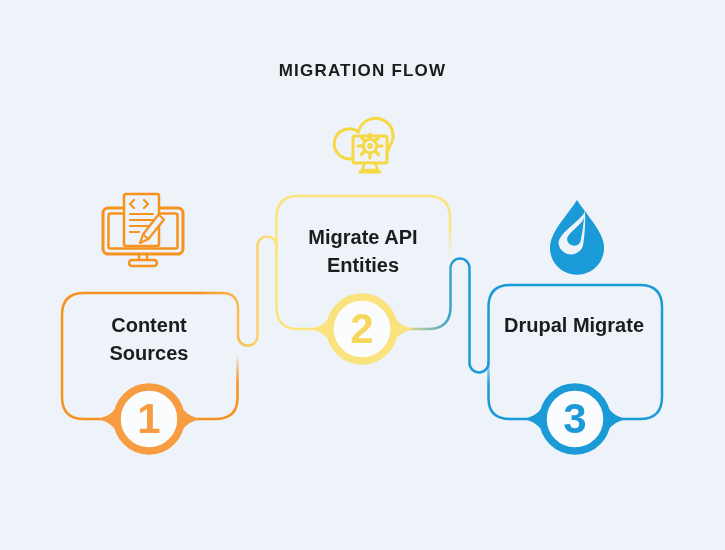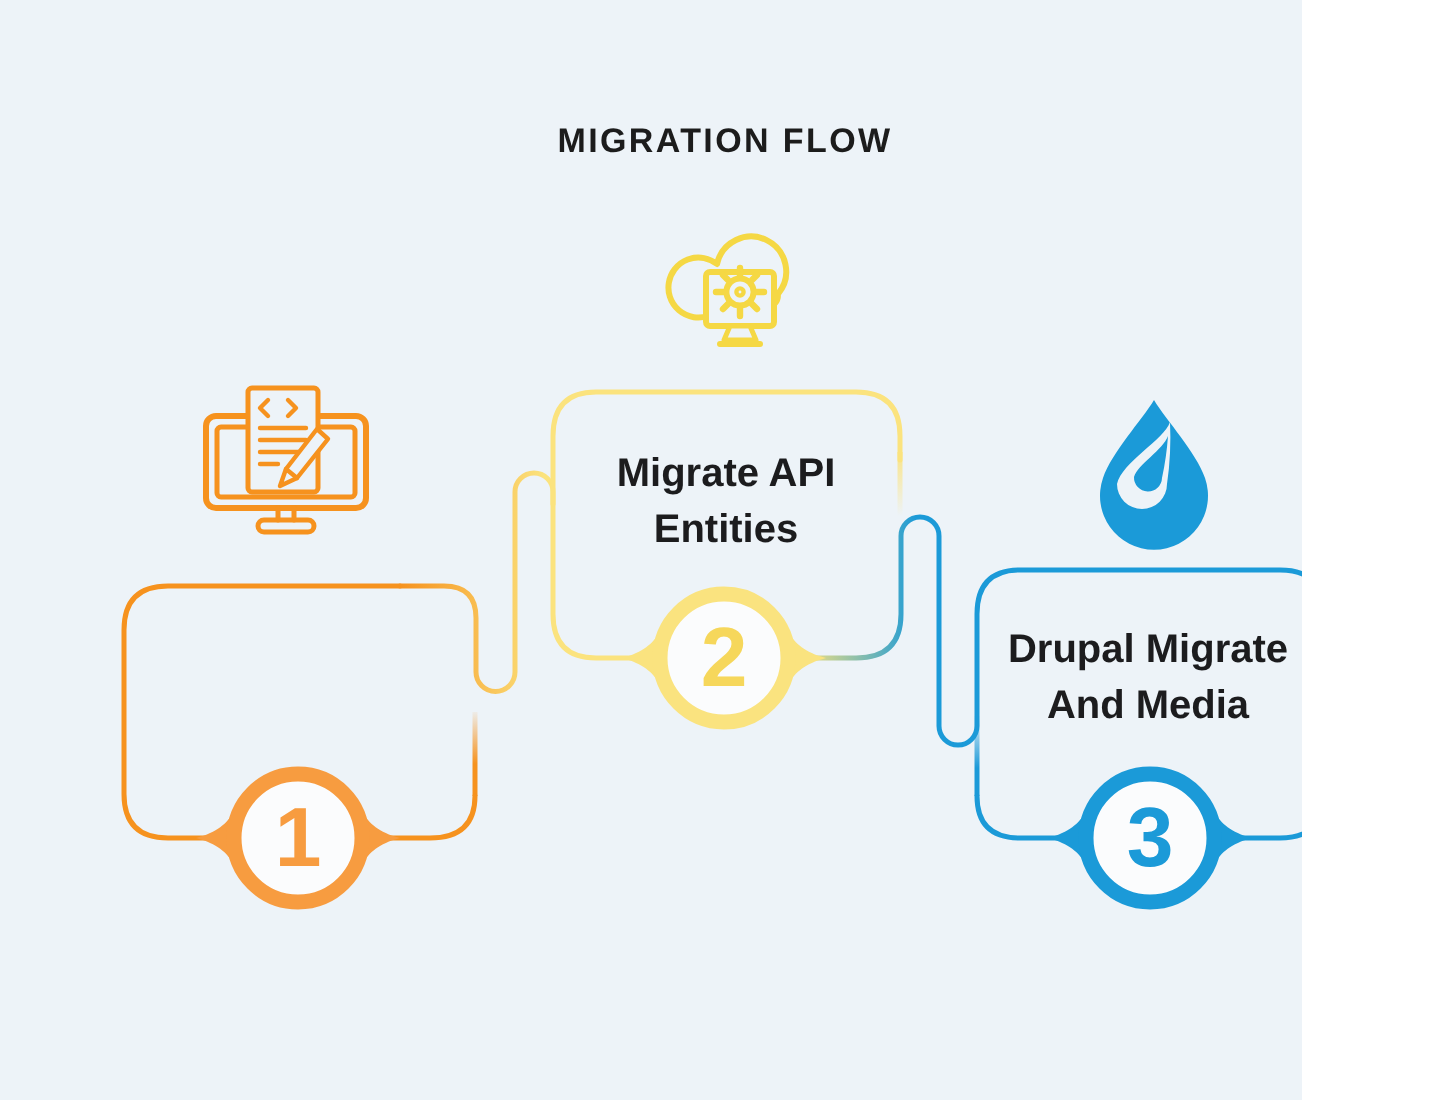--- a/index.html
+++ b/index.html
@@ -1,18 +1,18 @@
 <!DOCTYPE html>
 <html><head>
 <meta charset="utf-8">
 <style>
   html,body{margin:0;padding:0;}
   .stage{
     position:relative;
-    width:651px;height:550px;
+    width:725px;height:550px;
     background:#EDF3F8;
     font-family:"Liberation Sans", sans-serif;
     overflow:hidden;
   }
   .stage svg.diagram{position:absolute;left:0;top:0;}
   .overlay{position:absolute;text-align:center;}
   .title{
     left:0;top:61px;width:725px;
     font-size:17px;font-weight:700;letter-spacing:1.2px;
     color:#1C1C1C;
@@ -131,26 +131,29 @@
 
     <g transform="translate(544,198)">
       <path fill="#1B9AD8" d="M 33,2 C 27,12 12,28 7.5,41 A 27,27 0 1 0 58.5,41 C 54,28 39,12 33,2 Z"></path>
       <path fill="#EDF3F8" d="M 41,13 C 38,22 17,33 14.5,44 A 12.5,12.5 0 1 0 39.5,44 C 41,34 41.5,23 41,13 Z"></path>
       <path fill="#1B9AD8" d="M 40,20 C 37.5,27 25,34 23,40.5 A 7,7 0 1 0 37,41 C 38.5,34 39.5,27 40,20 Z"></path>
     </g>
   </svg>
 
   <div class="overlay title">MIGRATION FLOW</div>
 
+  <div class="overlay step-label label-1">
+    <span>Content</span>
+    <span>Sources</span>
+  </div>
   <div class="overlay step-label label-2">
     <span>Migrate API</span>
     <span>Entities</span>
   </div>
   <div class="overlay step-label label-3">
     <span>Drupal Migrate</span>
-    <span>And Media</span>
   </div>
 
   <div class="overlay step-number num-1">1</div>
   <div class="overlay step-number num-2">2</div>
   <div class="overlay step-number num-3">3</div>
 
 </div>
 
 </body></html>

